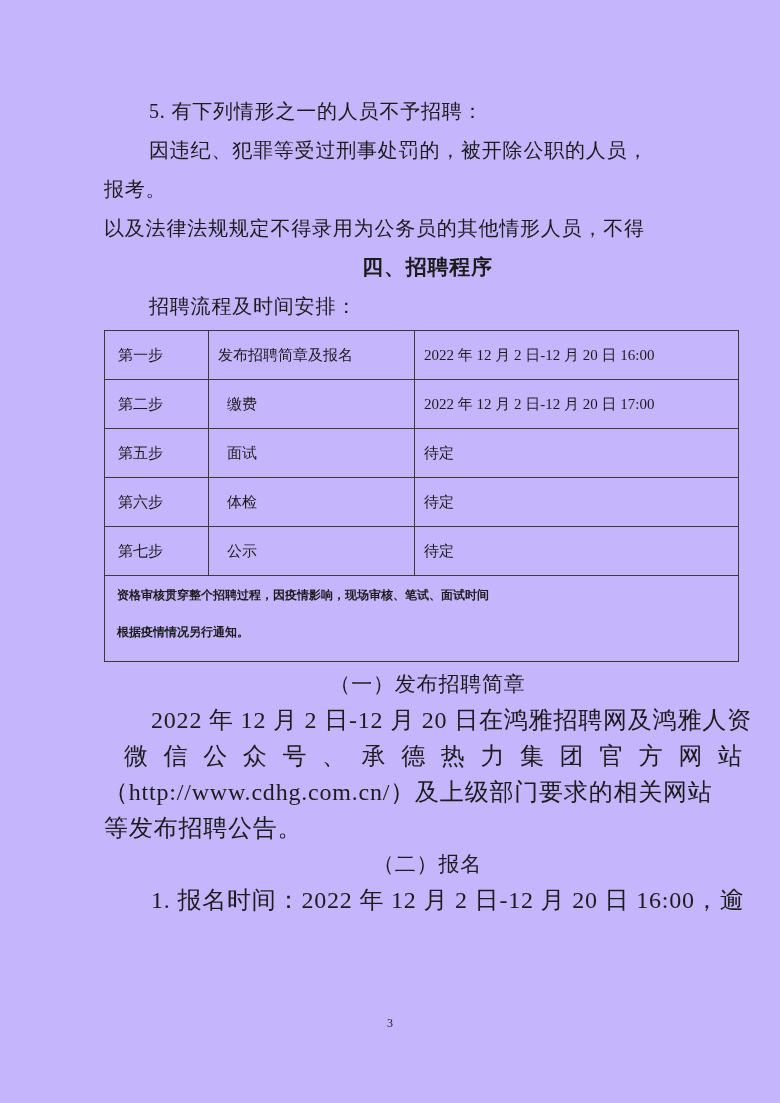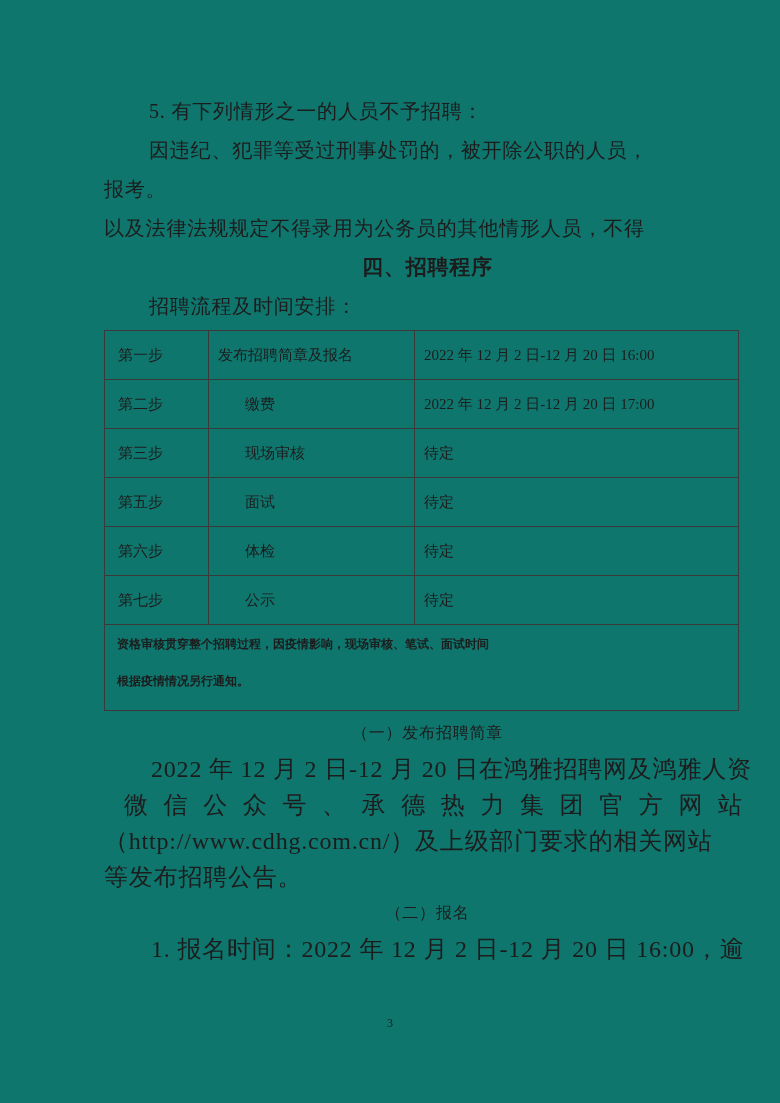--- a/index.html
+++ b/index.html
@@ -1,20 +1,20 @@
 <!DOCTYPE html>
 <html><head>
 <meta charset="utf-8">
 <style>
   html, body { margin: 0; padding: 0; background: #ffffff; }
   .page {
     position: relative;
     width: 780px;
     height: 1103px;
-    background: #0f766e;
+    background: #c4b5fd;
     font-family: "Liberation Serif", "DejaVu Serif", serif;
     color: #1c1c1c;
     overflow: hidden;
   }
   .content { padding: 92px 79px 0 104px; }
 
   
   .line {
     margin: 0;
     font-size: 20px;
@@ -36,42 +36,42 @@
     margin-top: 4px;
   }
   table.schedule td {
     border: 1px solid #3a3a3a;
     font-size: 15px;
     vertical-align: middle;
     overflow: hidden;
     white-space: nowrap;
   }
   td.c1 { width: 89px;  padding-left: 13px; height: 46px; }
-  td.c2 { width: 195px; padding-left: 36px; }
+  td.c2 { width: 195px; padding-left: 18px; }
   tr.first-row td.c2 { padding-left: 9px; }
   td.c3 { width: 313px; padding-left: 9px; font-size: 16px; }
   tr.note-row td {
     padding: 1px 11px 10px 12px;
     font-size: 12px;
     font-weight: bold;
     line-height: 37px;
     white-space: nowrap;
   }
 
   
   .lower { margin-top: 4px; }
   .lline {
     margin: 0;
     font-size: 24px;
     font-weight: normal;
     line-height: 36px;
     letter-spacing: 0.8px;
     white-space: nowrap;
   }
-  .lline.heading { font-size: 16px; }
+  .lline.heading { font-size: 21px; }
   .stretch { letter-spacing: 15.6px; margin-left: 20px; }
 
   .page-number {
     position: absolute;
     top: 1016px;
     left: 0;
     right: 0;
     text-align: center;
     font-size: 12px;
     color: #1c1c1c;
@@ -95,25 +95,20 @@
       <tbody>
         <tr class="first-row">
           <td class="c1">第一步</td>
           <td class="c2">发布招聘简章及报名</td>
           <td class="c3">2022 年 12 月 2 日-12 月 20 日 16:00</td>
         </tr>
         <tr>
           <td class="c1">第二步</td>
           <td class="c2">缴费</td>
           <td class="c3">2022 年 12 月 2 日-12 月 20 日 17:00</td>
-        </tr>
-        <tr>
-          <td class="c1">第三步</td>
-          <td class="c2">现场审核</td>
-          <td class="c3">待定</td>
         </tr>
         <tr>
           <td class="c1">第五步</td>
           <td class="c2">面试</td>
           <td class="c3">待定</td>
         </tr>
         <tr>
           <td class="c1">第六步</td>
           <td class="c2">体检</td>
           <td class="c3">待定</td>

